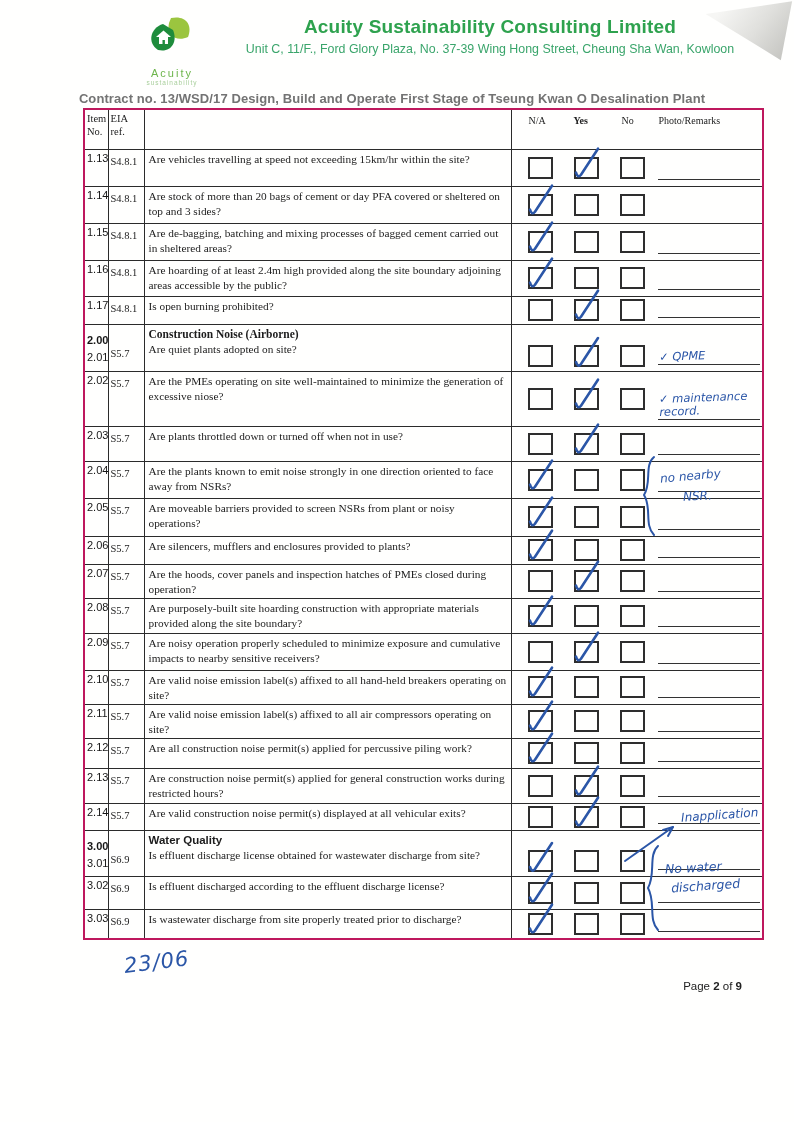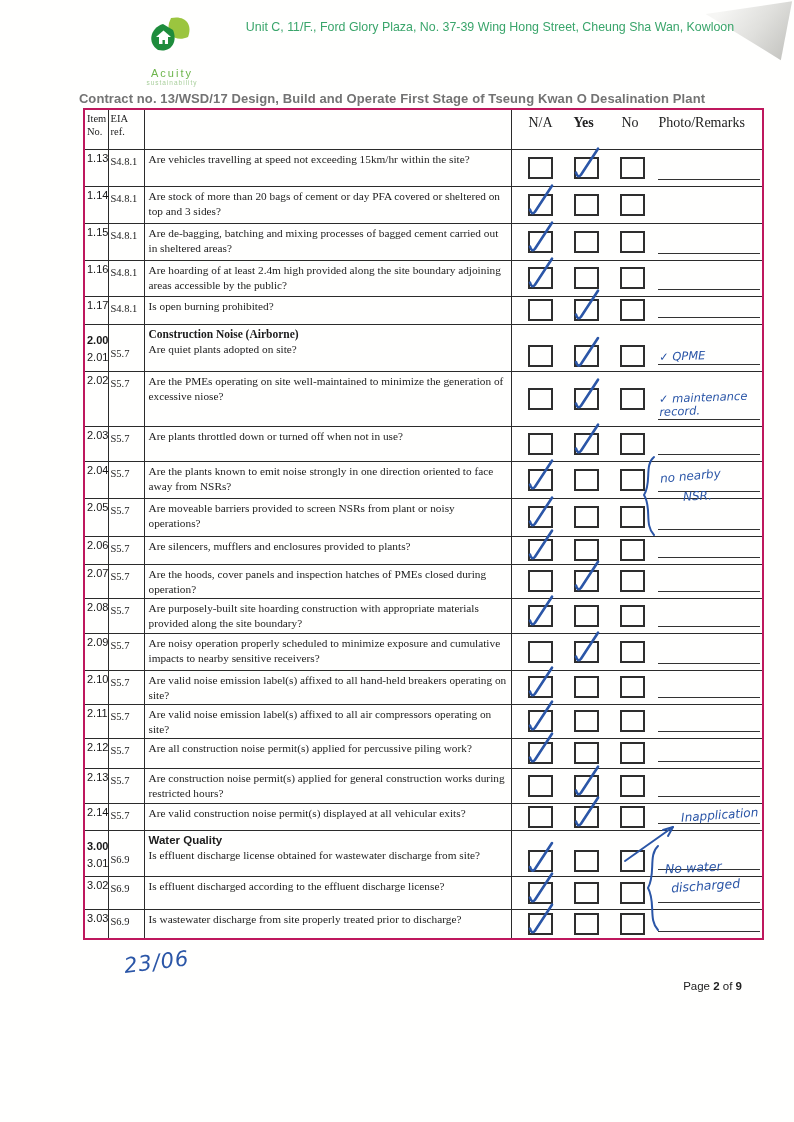--- a/index.html
+++ b/index.html
@@ -23,21 +23,21 @@
     font-weight:bold;font-size:13px;color:#737373;letter-spacing:.1px;}
 
   
   .table-wrap{position:absolute;left:83px;top:108px;width:679px;}
   table{border-collapse:collapse;table-layout:fixed;width:679px;border:2px solid #be185d;}
   th,td{border:1.4px solid #2b2b2b;vertical-align:top;overflow:visible;}
   thead tr{height:40px;}
   th{font-weight:normal;text-align:left;}
   .h-item,.h-eia{font-family:"Liberation Serif",serif;font-size:10.5px;color:#222;padding:2px 0 0 2px;line-height:13px;}
   .h-status{position:relative;}
-  .h-status span{position:absolute;top:5px;font-family:"Liberation Serif",serif;font-size:14px;color:#222;}
+  .h-status span{position:absolute;top:5px;font-family:"Liberation Serif",serif;font-size:10px;color:#222;}
   .hna{left:17px;}.hyes{left:62px;font-weight:bold;}.hno{left:110px;}.hrem{left:147px;}
 
   td.item{font-size:11px;color:#161616;padding:0 0 0 2px;line-height:17px;}
   td.eia{font-family:"Liberation Serif",serif;font-size:10.5px;color:#222;padding:3px 0 0 2px;line-height:17px;}
   td.q{font-family:"Liberation Serif",serif;font-size:11.3px;line-height:15.5px;color:#1c1c1c;padding:2px 4px 0 4px;}
   .sec-item{font-weight:bold;margin-top:7px;}
   .sec-title{font-weight:bold;font-size:11.5px;}
   .sec-title.sans{font-family:"Liberation Sans",sans-serif;font-size:11.5px;}
   .sec-gap{height:17px;}
   td.checks{position:relative;padding:0;}
@@ -83,20 +83,21 @@
       <path d="M24 10 C11 14 8 29 19 36 C32 39 39 28 34 16 Z" fill="#1e8c3c"></path>
       <path d="M17 23 L24.5 16.5 L32 23 Z" fill="#ffffff"></path>
       <rect x="20" y="22.5" width="9" height="7.5" fill="#ffffff"></rect>
       <rect x="23.5" y="26" width="2.4" height="4" fill="#1e8c3c"></rect>
     </svg>
     <div class="logo-brand">Acuity</div>
     <div class="logo-sub">sustainability</div>
   </div>
 
   <div class="company-block">
+    <div class="company-name">Acuity Sustainability Consulting Limited</div>
     <div class="company-address">Unit C, 11/F., Ford Glory Plaza, No. 37-39 Wing Hong Street, Cheung Sha Wan, Kowloon</div>
   </div>
 
   <div class="contract-title">Contract no.  13/WSD/17 Design, Build and Operate First Stage of Tseung Kwan O Desalination Plant</div>
 
   <div class="table-wrap">
     <table>
       <colgroup>
           <col style="width:24px">
           <col style="width:36px">

